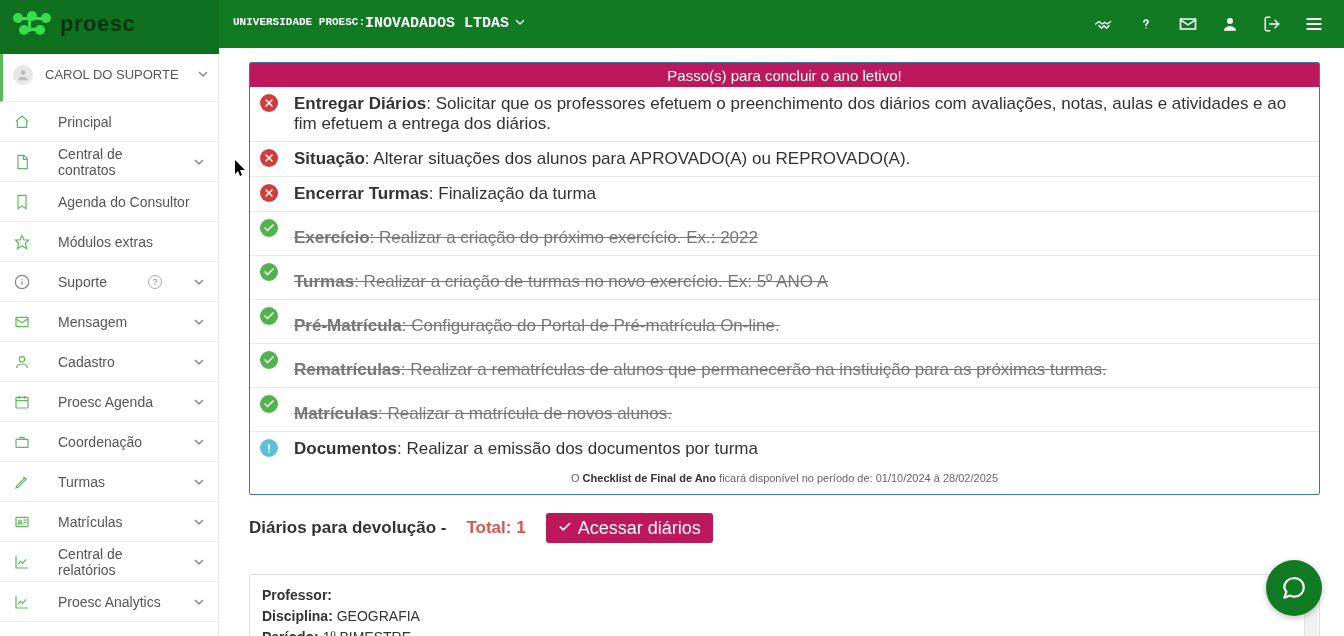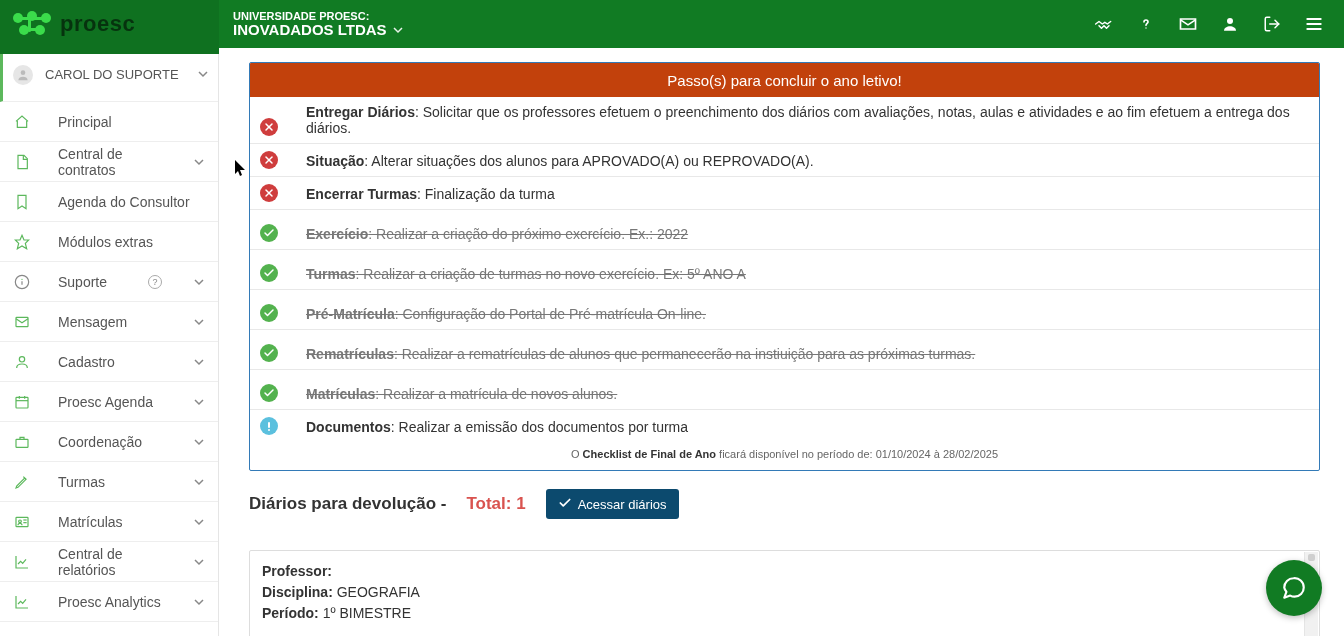--- a/index.html
+++ b/index.html
@@ -38,23 +38,24 @@
       font-family: Arial, sans-serif;
       font-weight: 700;
       font-size: 22px;
       letter-spacing: .5px;
       color: rgba(0,0,0,.55);
       margin-left: 6px;
     }
     .top-titles {
       padding-left: 14px;
       display: flex;
-      flex-direction: column;
+      flex-direction: row;
       justify-content: center;
       line-height: 1.1;
+      font-family: Liberation Mono, monospace;
     }
     .top-titles .uni {
       font-size: 11px;
       font-weight: 700;
       color: #ffffff;
     }
     .top-titles .org {
       font-size: 15px;
       font-weight: 700;
       color: #ffffff;
@@ -150,35 +151,35 @@
       padding: 14px 24px 14px 30px;
       overflow: hidden;
       position: relative;
     }
     .checklist {
       border: 1px solid #337ab7;
       border-radius: 2px;
       overflow: hidden;
     }
     .checklist-header {
-      background: #c2410c;
+      background: #be185d;
       color: #fff;
-      height: 34px;
+      height: 24px;
       display: flex;
       align-items: center;
       justify-content: center;
       font-size: 15px;
     }
     .checklist-row {
       display: flex;
-      align-items: flex-end;
-      gap: 28px;
+      align-items: flex-start;
+      gap: 16px;
       padding: 7px 10px;
       border-bottom: 1px solid #e8e8e8;
-      font-size: 14px;
+      font-size: 17px;
       color: #333;
     }
     .checklist-row:last-child { border-bottom: none; }
     .checklist-row .status {
       width: 18px; height: 18px;
       border-radius: 50%;
       display: inline-flex; align-items: center; justify-content: center;
       color: #fff;
       flex-shrink: 0;
     }
@@ -199,24 +200,24 @@
     .diarios-line {
       display: flex;
       align-items: center;
       gap: 20px;
       margin: 18px 0 14px 0;
       font-size: 17px;
     }
     .diarios-line .base { font-weight: 700; color: #333; }
     .diarios-line .count { font-weight: 700; color: #d9534f; }
     .btn {
-      background: #0c4a6e; color: #fff;
+      background: #be185d; color: #fff;
       border: none; border-radius: 3px;
       height: 30px; padding: 0 12px;
-      font-size: 13px; cursor: pointer;
+      font-size: 18px; cursor: pointer;
       display: inline-flex; align-items: center; gap: 6px;
     }
 
     .info-card {
       border: 1px solid #ddd;
       border-radius: 2px;
       padding: 10px 12px;
       font-size: 14px;
       line-height: 1.5;
       position: relative;

